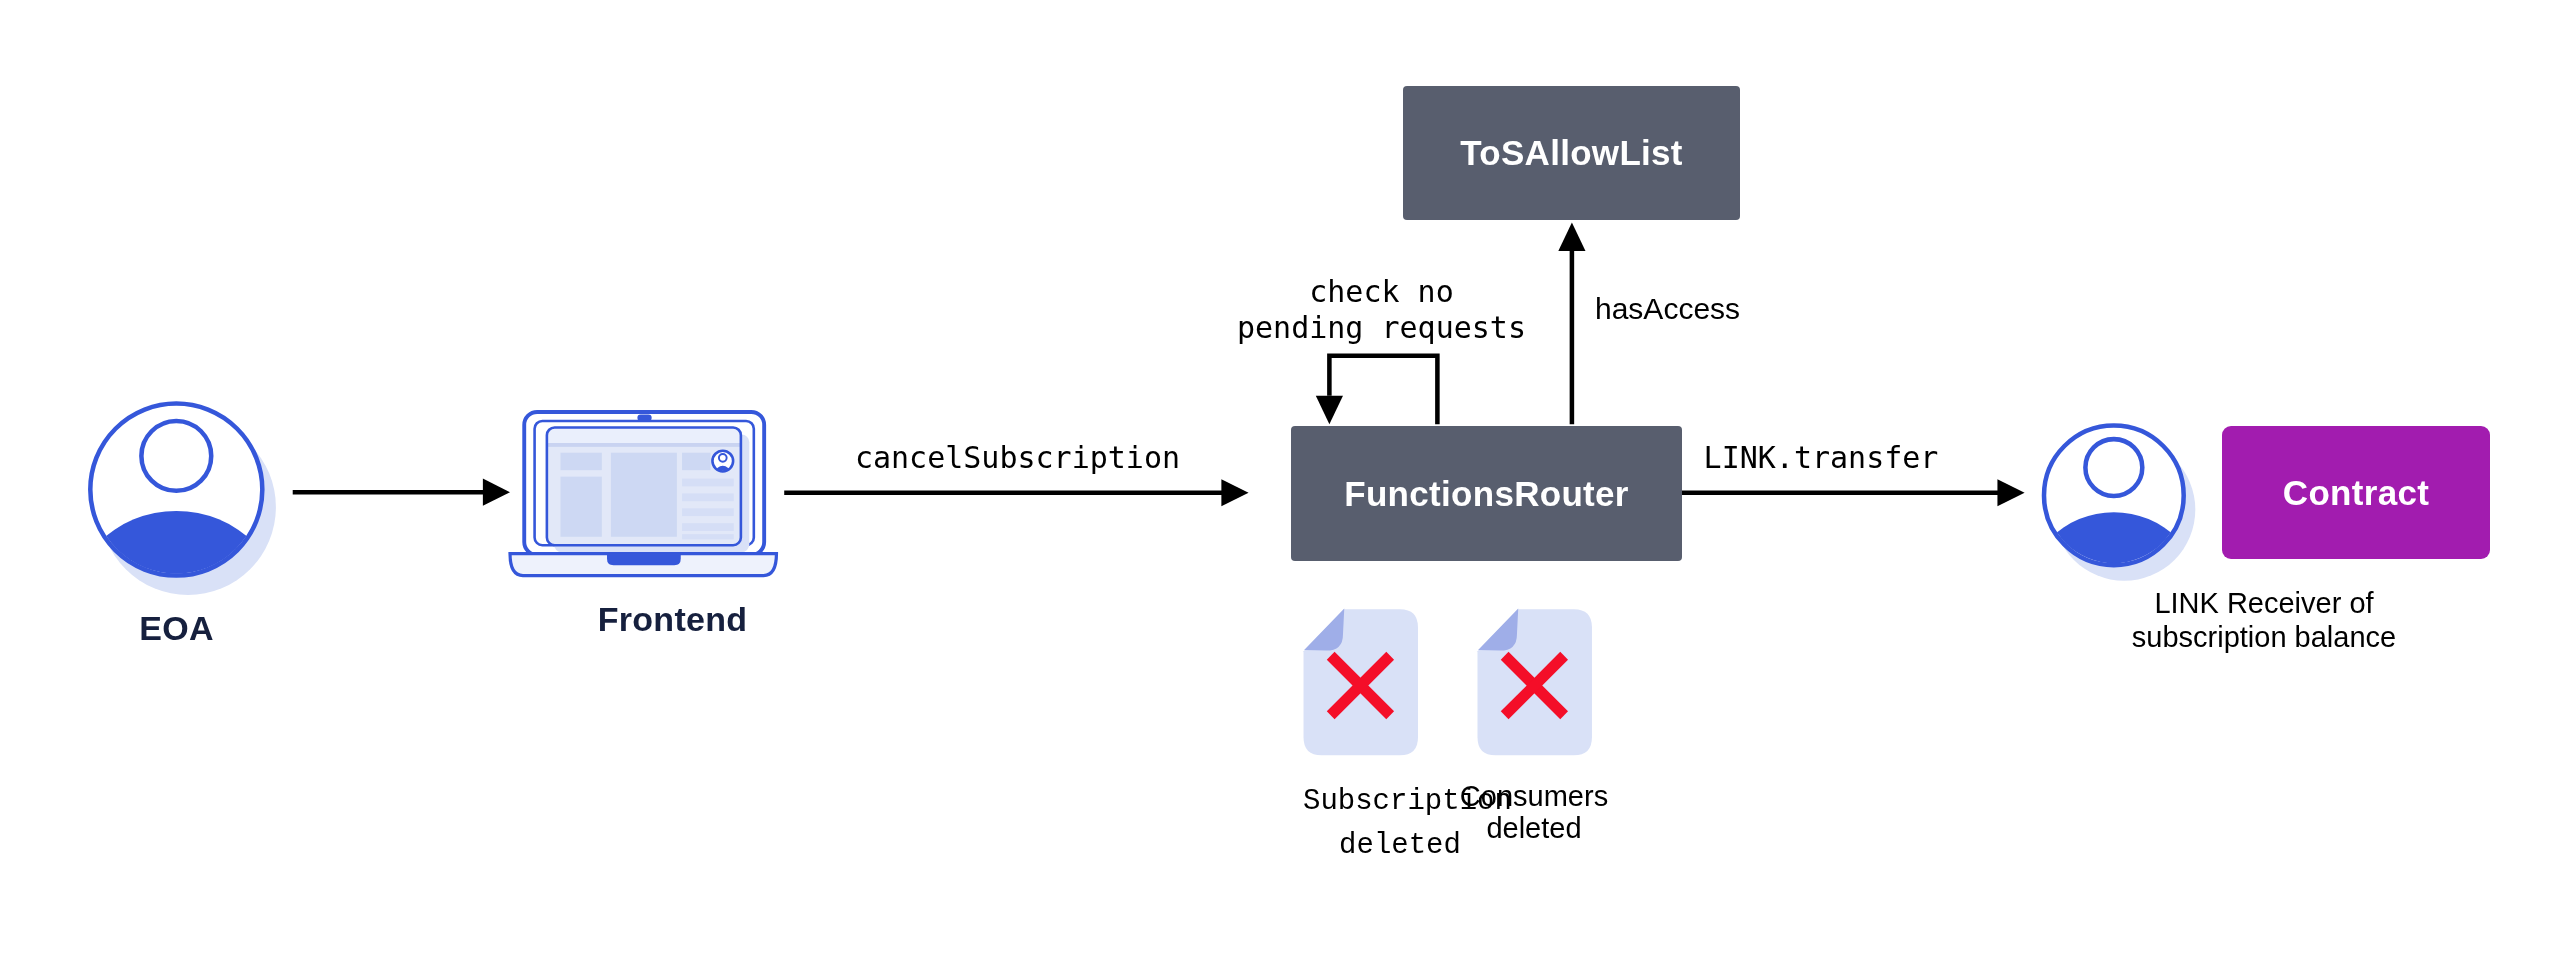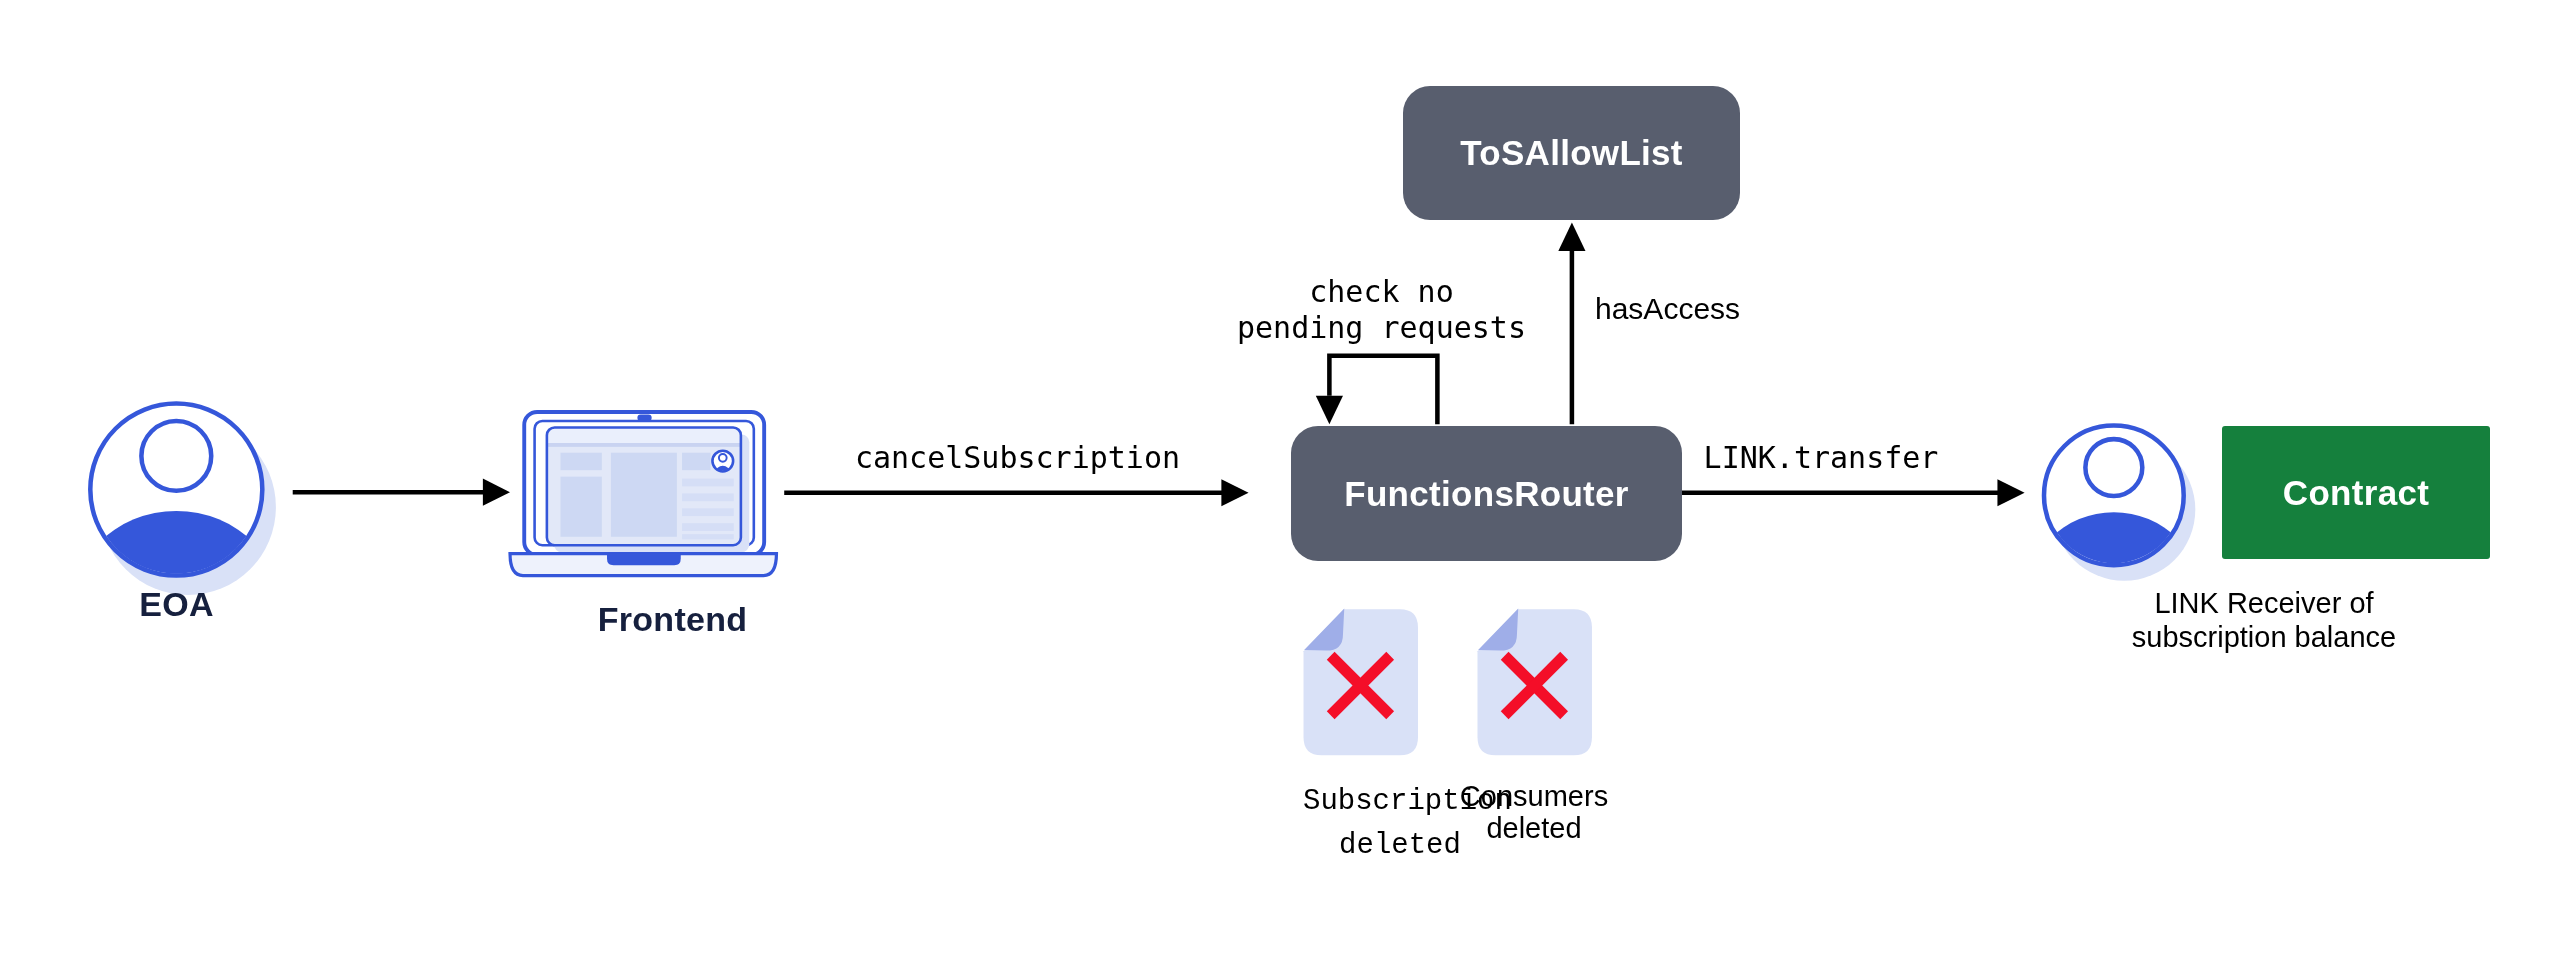--- a/index.html
+++ b/index.html
@@ -3,22 +3,22 @@
 <meta charset="utf-8">
 <style>
   html,body{margin:0;padding:0;background:#ffffff;}
   body{width:2576px;height:972px;position:relative;overflow:hidden;
        font-family:"Liberation Sans",sans-serif;}
   .abs{position:absolute;}
   svg.overlay{position:absolute;left:0;top:0;width:2576px;height:972px;}
   .box{position:absolute;display:flex;align-items:center;justify-content:center;
        color:#ffffff;font-weight:700;font-size:35px;letter-spacing:0.3px;
        font-family:"Liberation Sans",sans-serif;}
-  .box.slate{background:#585E6E;border-radius:27px;}
-  .box.navy{background:#15803d;border-radius:3px;}
+  .box.slate{background:#585E6E;border-radius:4px;}
+  .box.navy{background:#a21caf;border-radius:9px;}
   .node-label{position:absolute;text-align:center;font-weight:700;font-size:34px;
        color:#16203E;letter-spacing:0.3px;}
   .mono-label{position:absolute;text-align:center;color:#000000;
        font-family:"DejaVu Sans Mono","Liberation Mono",monospace;
        font-size:30px;line-height:36px;white-space:pre-line;}
   .sans-label{position:absolute;color:#000000;font-weight:400;font-size:29px;
        line-height:34px;white-space:pre-line;text-align:center;}
   .left-align{text-align:left;}
 </style>
 </head>
@@ -143,21 +143,21 @@
     <line x1="2418" y1="1014" x2="2326" y2="1106" stroke="#F40E28" stroke-width="17"></line>
   </g>
 </svg>
 
 <div class="box slate abs" style="left:1403px;top:86px;width:337px;height:134px;">ToSAllowList</div>
 
 <div class="box slate abs" style="left:1249px;top:426px;width:391px;height:135px;margin-left:42px;">FunctionsRouter</div>
 
 <div class="box navy abs" style="left:2222px;top:426px;width:268px;height:133px;">Contract</div>
 
-<div class="node-label" style="left:47px;top:585px;width:259px;text-align:center;">EOA</div>
+<div class="node-label" style="left:47px;top:609px;width:259px;text-align:center;">EOA</div>
 
 <div class="node-label" style="left:543px;top:600px;width:259px;">Frontend</div>
 
 <div class="mono-label" style="left:791px;top:440px;width:453px;">cancelSubscription</div>
 
 <div class="mono-label" style="left:1220px;top:274px;width:323px;">check no
 pending requests</div>
 
 <div class="sans-label left-align" style="left:1595px;top:292px;width:272px;font-size:30px;">hasAccess</div>
 

